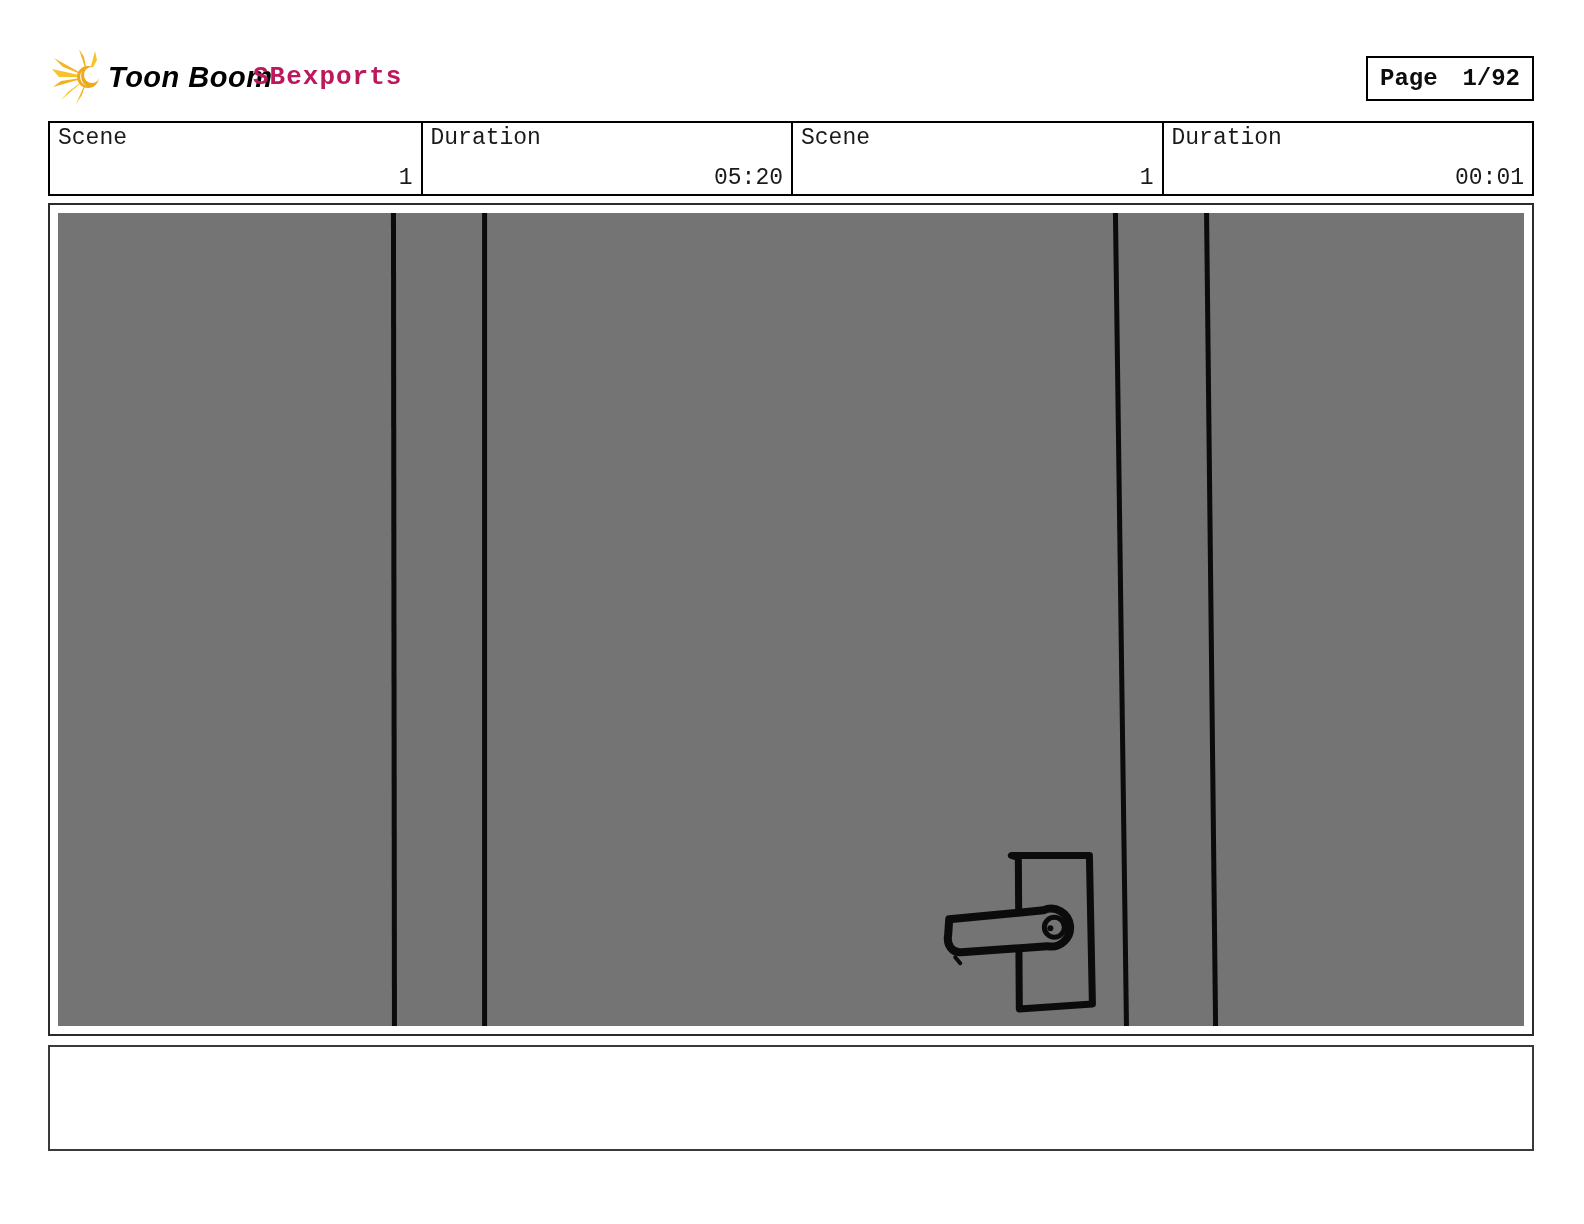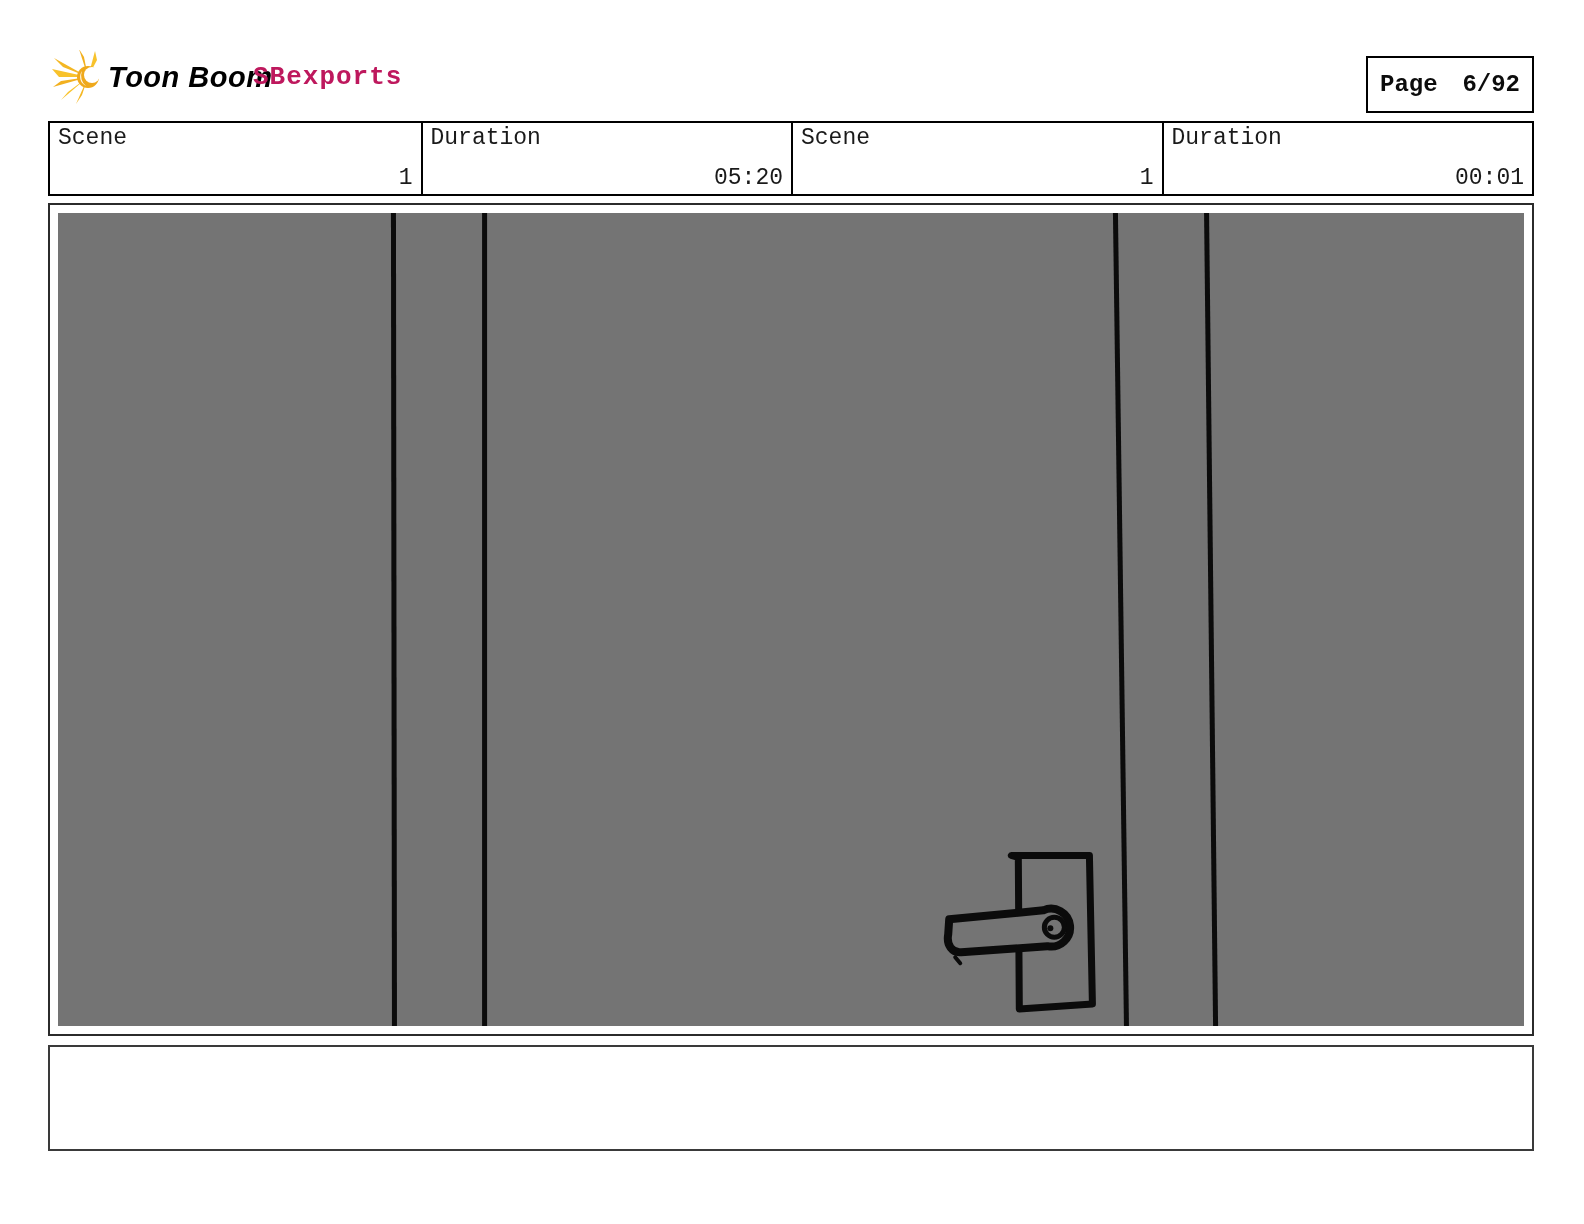--- a/index.html
+++ b/index.html
@@ -7,21 +7,21 @@
   .page { position:relative; width:1584px; height:1224px; background:#fff; overflow:hidden; }
 
   
   .header { position:absolute; left:48px; top:48px; right:50px; height:62px; }
   .logo-wrap { position:absolute; left:4px; top:2px; display:flex; align-items:center; }
   .logo-icon { width:52px; height:54px; }
   .brand-text { font-family:"Liberation Sans", sans-serif; font-style:italic; font-weight:bold;
                 font-size:29px; color:#000000; letter-spacing:0.5px; margin-left:4px; }
   .doc-title { position:absolute; left:205px; top:14px; font-weight:bold; font-size:26px;
                letter-spacing:1px; color:#be185d; }
-  .page-box { position:absolute; right:0; top:8px; width:168px; height:57px; border:2px solid #000;
+  .page-box { position:absolute; right:0; top:8px; width:168px; height:45px; border:2px solid #000;
               display:flex; align-items:center; justify-content:space-between; padding:14px 12px;
               font-weight:bold; font-size:24px; color:#0c0c0c; }
 
   
   .info-table { position:absolute; left:48px; top:121px; right:50px; height:75px;
                 display:grid; grid-template-columns:1fr 1fr 1fr 1fr; border:2px solid #000; background:#fff; }
   .info-cell { position:relative; border-left:2px solid #000; }
   .info-cell:first-child { border-left:none; }
   .cell-label { position:absolute; left:8px; top:2px; font-size:23px; color:#1a1a1a; }
   .cell-value { position:absolute; right:8px; bottom:3px; font-size:23px; color:#1a1a1a; }
@@ -56,21 +56,21 @@
           <circle cx="36" cy="27" r="11" fill="#EFA91C"></circle>
           <circle cx="40" cy="25" r="8" fill="#ffffff"></circle>
           <path d="M30,21 A10,10 0 0 0 34,36 A13,13 0 0 1 30,21 Z" fill="#ffffff" opacity="0.9"></path>
         </g>
       </svg>
       <span class="brand-text">Toon Boom</span>
     </div>
     <div class="doc-title">SBexports</div>
     <div class="page-box">
       <span>Page</span>
-      <span>6/92</span>
+      <span>1/92</span>
     </div>
   </div>
 
   <div class="info-table">
     <div class="info-cell">
       <span class="cell-label">Scene</span>
       <span class="cell-value">1</span>
     </div>
     <div class="info-cell">
       <span class="cell-label">Duration</span>

